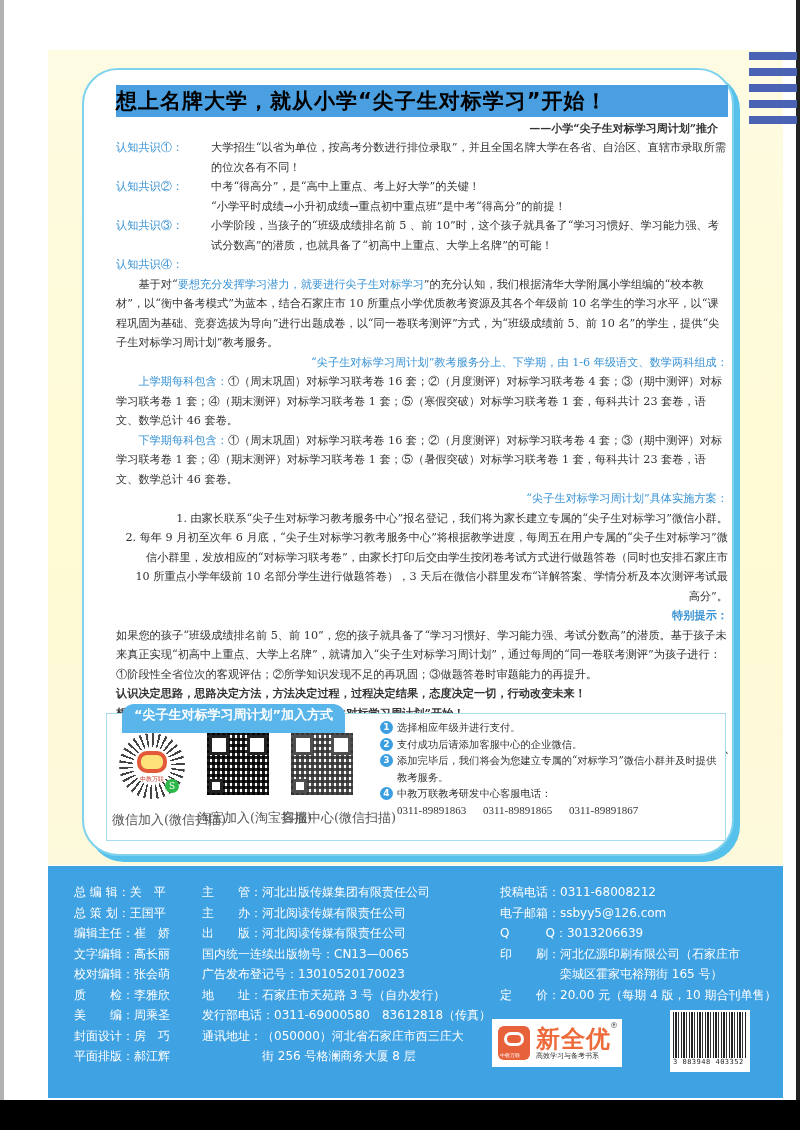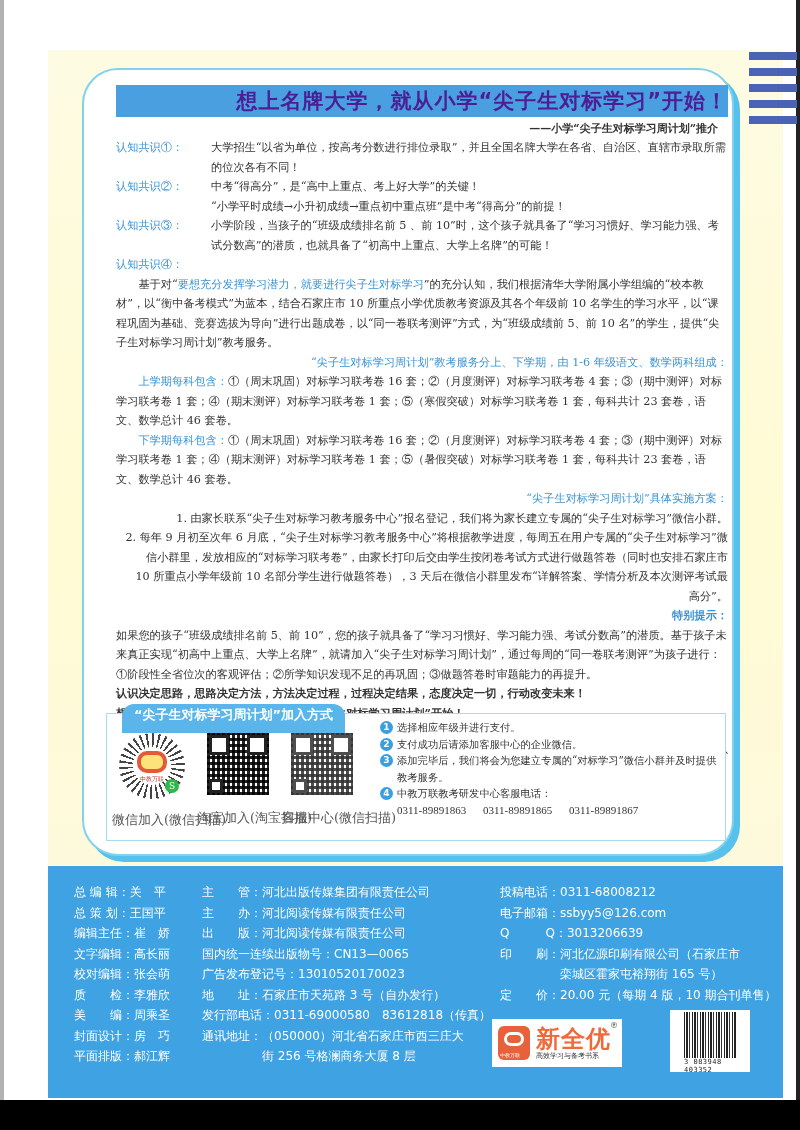--- a/index.html
+++ b/index.html
@@ -14,22 +14,22 @@
     background: linear-gradient(180deg, #fdfbe2 0%, #fffbd4 60%, #fdf9dc 100%); }
 
   .stripes { position: absolute; left: 749px; top: 52px; width: 48px; }
   .stripes div { height: 8px; background: #4a63b4; margin-bottom: 8px; }
 
   .main-card { position: absolute; left: 82px; top: 68px; width: 652px; height: 788px;
     background: #fff; border: 2px solid #7fd2ee; border-radius: 36px;
     box-shadow: 6px 6px 0 #56c1ea; }
 
   .headline { position: absolute; left: 116px; top: 85px; width: 612px; height: 32px;
-    background: #4a9fe0; color: #4c1d95; font-family: "DejaVu Sans", sans-serif; font-weight: bold;
-    font-size: 21px; text-align: right; line-height: 32px; letter-spacing: 1px; }
+    background: #4a9fe0; color: #000000; font-family: "DejaVu Sans", sans-serif; font-weight: bold;
+    font-size: 21px; text-align: left; line-height: 32px; letter-spacing: 1px; }
   .subhead { position: absolute; right: 82px; top: 121px; font-size: 11px; font-weight: bold; color: #333; }
 
   .content { position: absolute; left: 116px; top: 138px; width: 612px; font-size: 11.2px; line-height: 19.5px; }
   .blue { color: #3a93d4; }
   .bold { font-weight: bold; }
   .kn { display: flex; gap: 15px; }
   .kn .label { color: #3a93d4; white-space: nowrap; width: 80px; flex: none; }
   .kn .txt { flex: 1; }
   .para { text-indent: 2em; }
   .indent1 { padding-left: 1em; text-align: right; }
@@ -77,21 +77,21 @@
   .col3 { left: 452px; }
 
   .logo-box { position: absolute; left: 492px; top: 1019px; width: 130px; height: 48px; background: #fff; }
   .logo-mark { position: absolute; left: 6px; top: 7px; width: 32px; height: 34px; background: #e7613b; border-radius: 6px; }
   .logo-mark::before { content: ""; position: absolute; left: 6px; top: 6px; width: 20px; height: 14px; border: 3px solid #fff; border-radius: 7px; box-sizing: border-box; }
   .logo-mark span { position: absolute; left: 2px; bottom: 2px; font-size: 5px; color: #fff; }
   .logo-text { position: absolute; left: 44px; top: 4px; font-family: "DejaVu Sans", sans-serif; font-weight: bold; font-size: 24px; color: #ef6a3a; letter-spacing: 1px; }
   .logo-reg { position: absolute; left: 118px; top: 2px; font-size: 8px; color: #333; }
   .logo-sub { position: absolute; left: 44px; top: 32px; font-size: 7px; color: #333; }
 
-  .barcode { position: absolute; left: 670px; top: 1010px; width: 80px; height: 62px; background: #fff; padding: 2px 14px; }
+  .barcode { position: absolute; left: 670px; top: 1010px; width: 80px; height: 62px; background: #fff; padding: 2px 3px; }
   .bars { height: 46px; background: repeating-linear-gradient(90deg, #222 0 1px, #fff 1px 2px, #222 2px 4px, #fff 4px 5px, #333 5px 6px, #fff 6px 8px); }
   .bar-num { font-family: "DejaVu Sans Mono", monospace; font-size: 7px; color: #222; letter-spacing: .5px; }
 
   .bottom-black { position: absolute; left: 0; top: 1100px; width: 800px; height: 30px; background: #000; }
 </style>
 </head>
 <body>
 
 <div class="page-top"></div>
 <div class="left-edge"></div>

